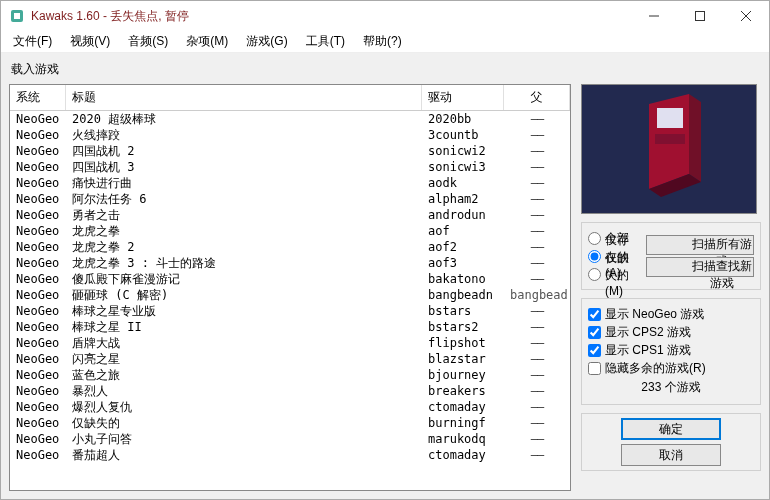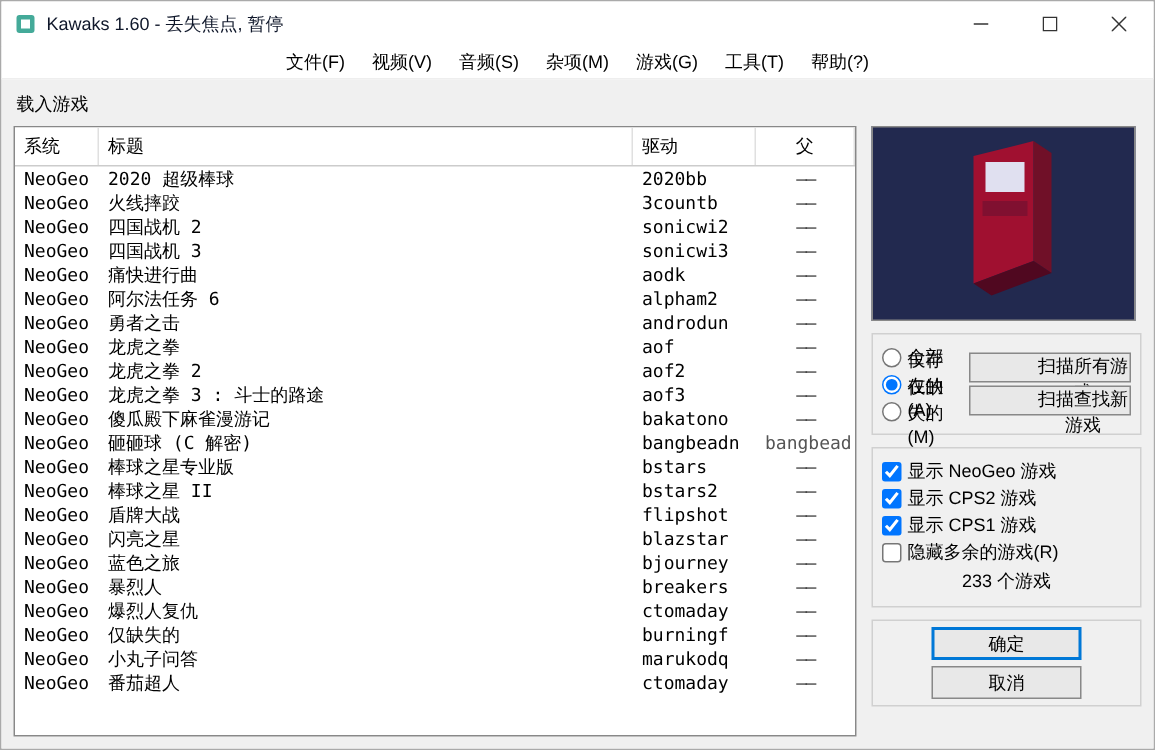--- a/index.html
+++ b/index.html
@@ -1,23 +1,23 @@
 <!DOCTYPE html>
 <html><head>
 <meta charset="utf-8">
 <style>
 * { box-sizing: border-box; margin: 0; padding: 0; }
 body { font-family: "Microsoft YaHei", SimSun, sans-serif; font-size: 12px; background: #fff; overflow: hidden; }
 .window { width: 770px; height: 500px; border: 1px solid #aaa; display: flex; flex-direction: column; }
 .titlebar { height: 30px; display: flex; align-items: center; padding: 0 0 0 8px; background: #fff; }
 .titlebar .icon { width: 16px; height: 16px; margin-right: 6px; }
-.titlebar .title { flex: 1; color: #0f172a; font-size: 12px; }
+.titlebar .title { flex: 1; color: #7f1d1d; font-size: 12px; }
 .winbtns { display: flex; }
 .winbtn { width: 46px; height: 30px; display: flex; align-items: center; justify-content: center; color: #333; }
-.menubar { height: 22px; display: flex; align-items: center; gap: 2px; padding: 0 4px; background: #fff; border-bottom: 1px solid #eee; justify-content: center; }
+.menubar { height: 22px; display: flex; align-items: center; gap: 2px; padding: 0 4px; background: #fff; border-bottom: 1px solid #eee; }
 .menuitem { padding: 2px 8px; font-size: 12px; }
 .dlg { flex: 1; background: #f0f0f0; padding: 8px; display: flex; flex-direction: column; }
 .dlg-title { font-size: 12px; margin-bottom: 6px; padding-left: 2px; }
 .content { flex: 1; display: flex; gap: 10px; min-height: 0; }
 .left { flex: 1; background: #fff; border: 1px solid #888; display: flex; flex-direction: column; min-height: 0; }
 .header { display: flex; background: #fff; border-bottom: 1px solid #ccc; }
 .header > div { padding: 4px 6px; font-size: 12px; border-right: 1px solid #e0e0e0; }
 .col-sys { width: 56px; }
 .col-title { flex: 1; }
 .col-drv { width: 82px; }

